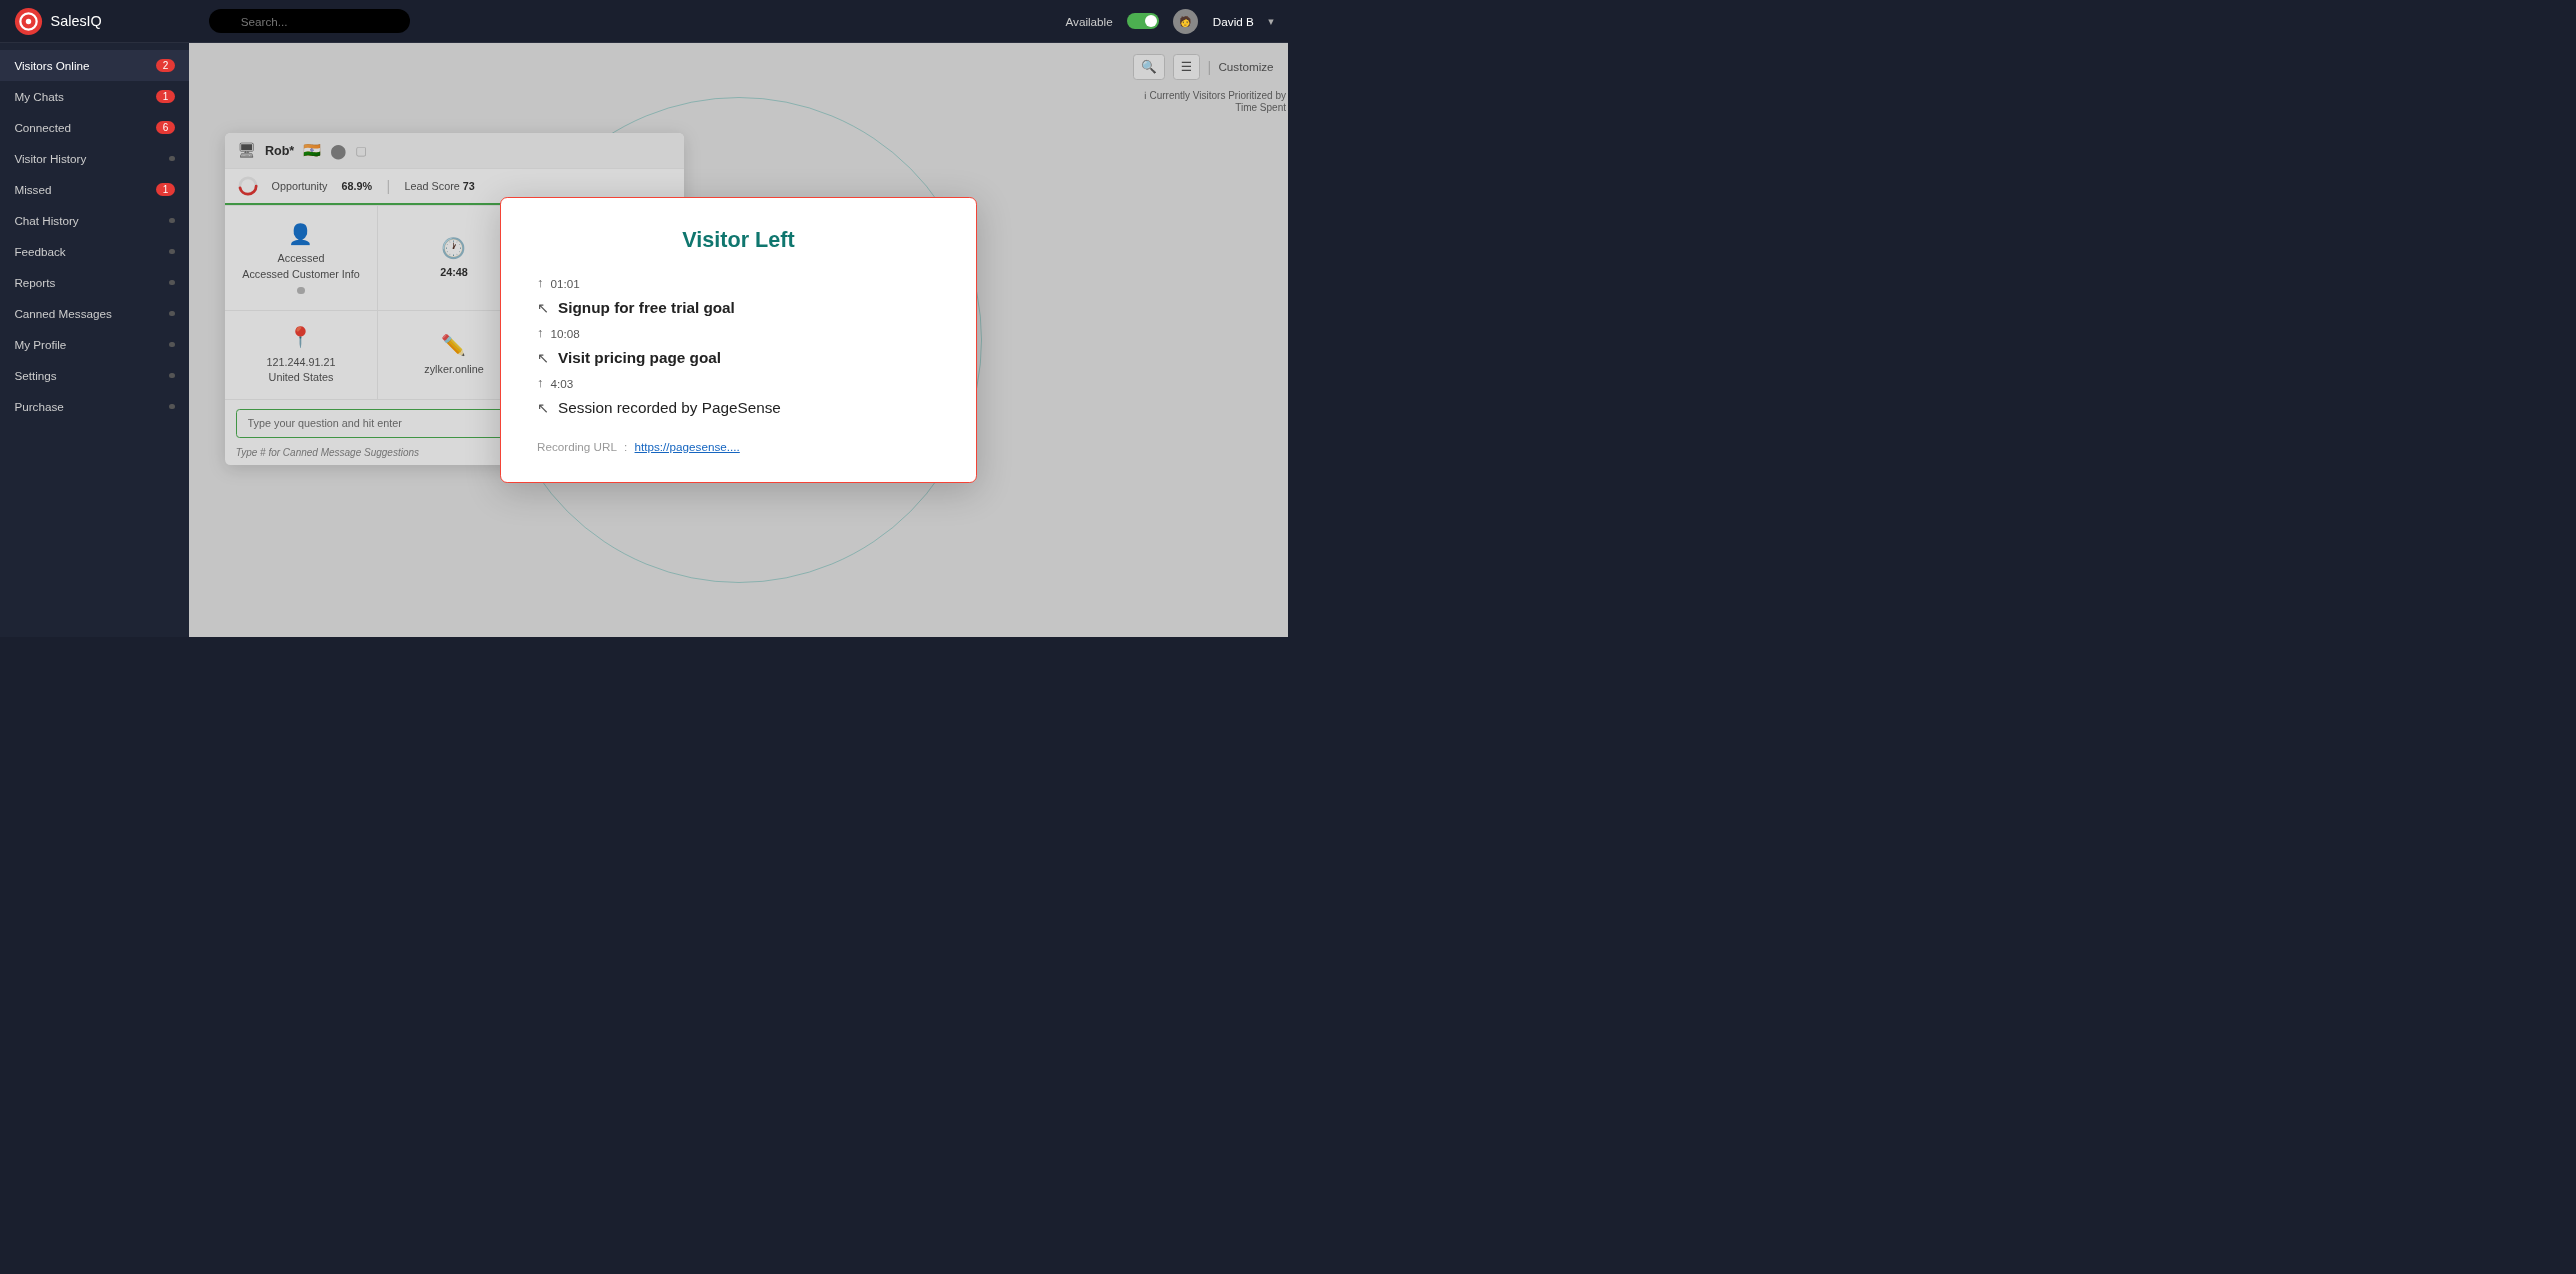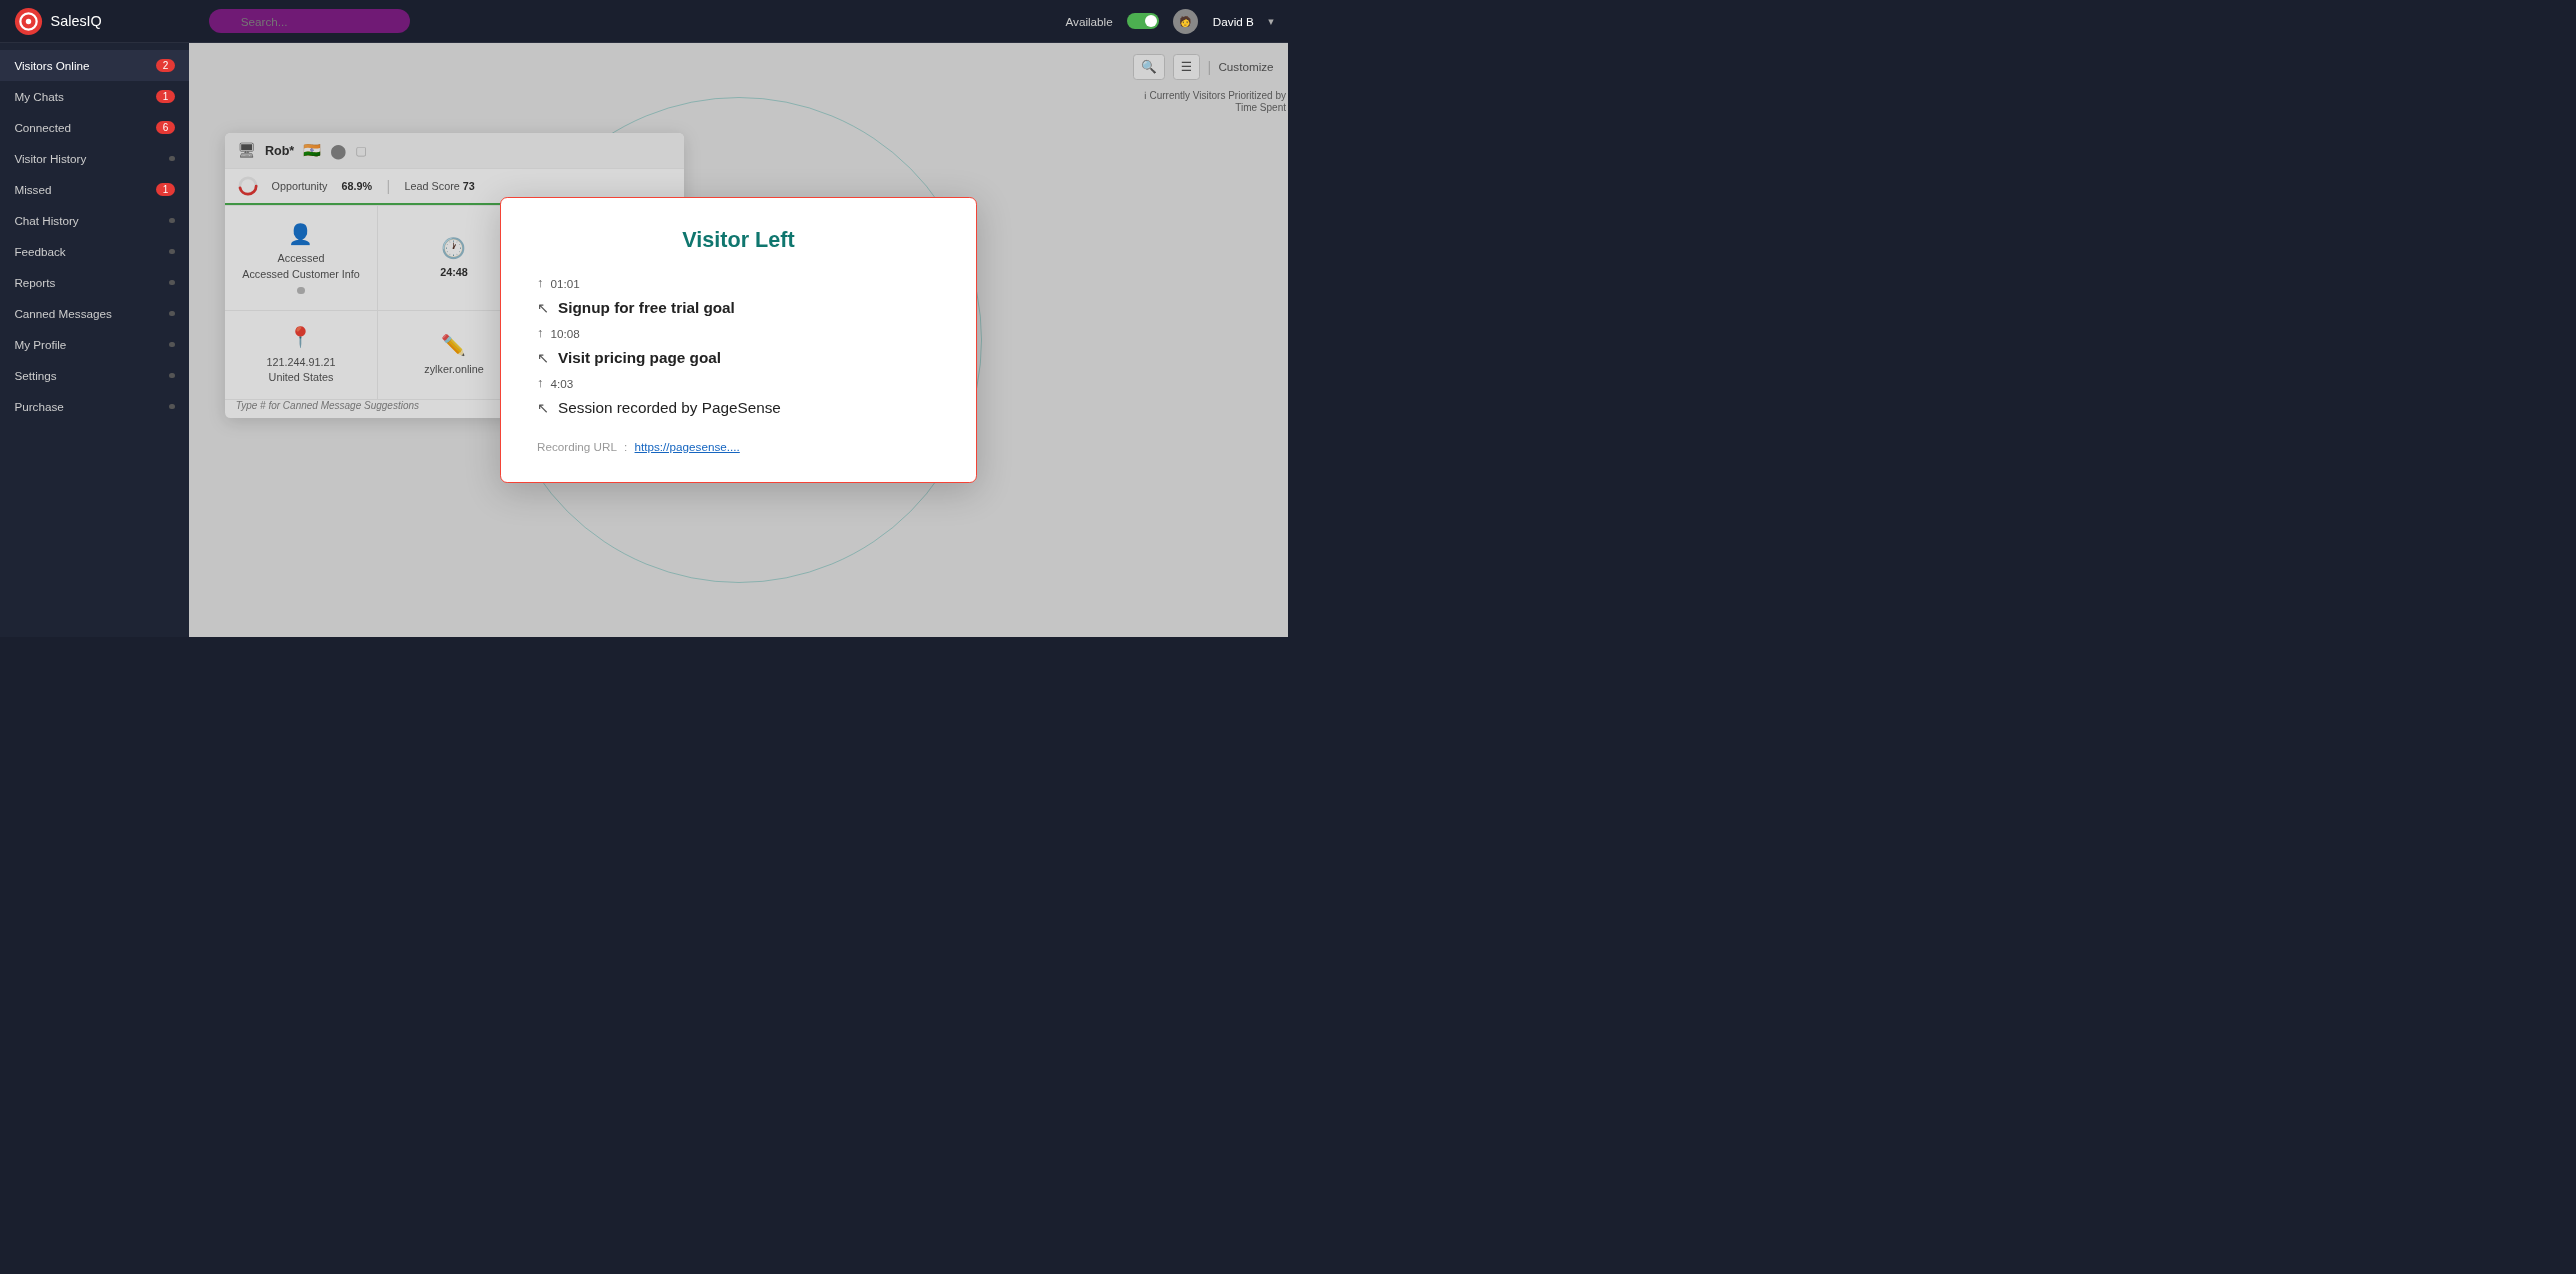--- a/index.html
+++ b/index.html
@@ -26,21 +26,21 @@
       height: 29px;
     }
     .logo-text {
       color: white;
       font-size: 14.4px;
       font-weight: 500;
     }
     .search-bar {
       flex: 1;
       max-width: 468px;
-      background: #701a75;
+      background: #000000;
       border: none;
       border-radius: 18px;
       padding: 5.4px 14.4px 5.4px 32px;
       color: #aaa;
       font-size: 11.7px;
       outline: none;
       position: relative;
     }
     .search-wrapper {
       position: relative;
@@ -545,20 +545,24 @@
         <div class="grid-cell">
           <span class="cell-icon">✏️</span>
           <span class="cell-label">zylker.online</span>
         </div>
         <div class="grid-cell">
           <span class="cell-icon">🔗</span>
           <span class="cell-label">https://www.zylker....</span>
         </div>
       </div>
 
+      <div class="visitor-chat-input">
+        <input class="chat-input-field" type="text" placeholder="Type your question and hit enter" style="">
+        <button class="start-chat-btn">Start Chat</button>
+      </div>
       <div class="canned-hint">Type # for Canned Message Suggestions</div>
     </div>
 
     <div class="modal-overlay">
       <div class="modal">
         <div class="modal-title">Visitor Left</div>
 
         <div class="modal-timeline">
 
           <div class="timeline-arrow">

